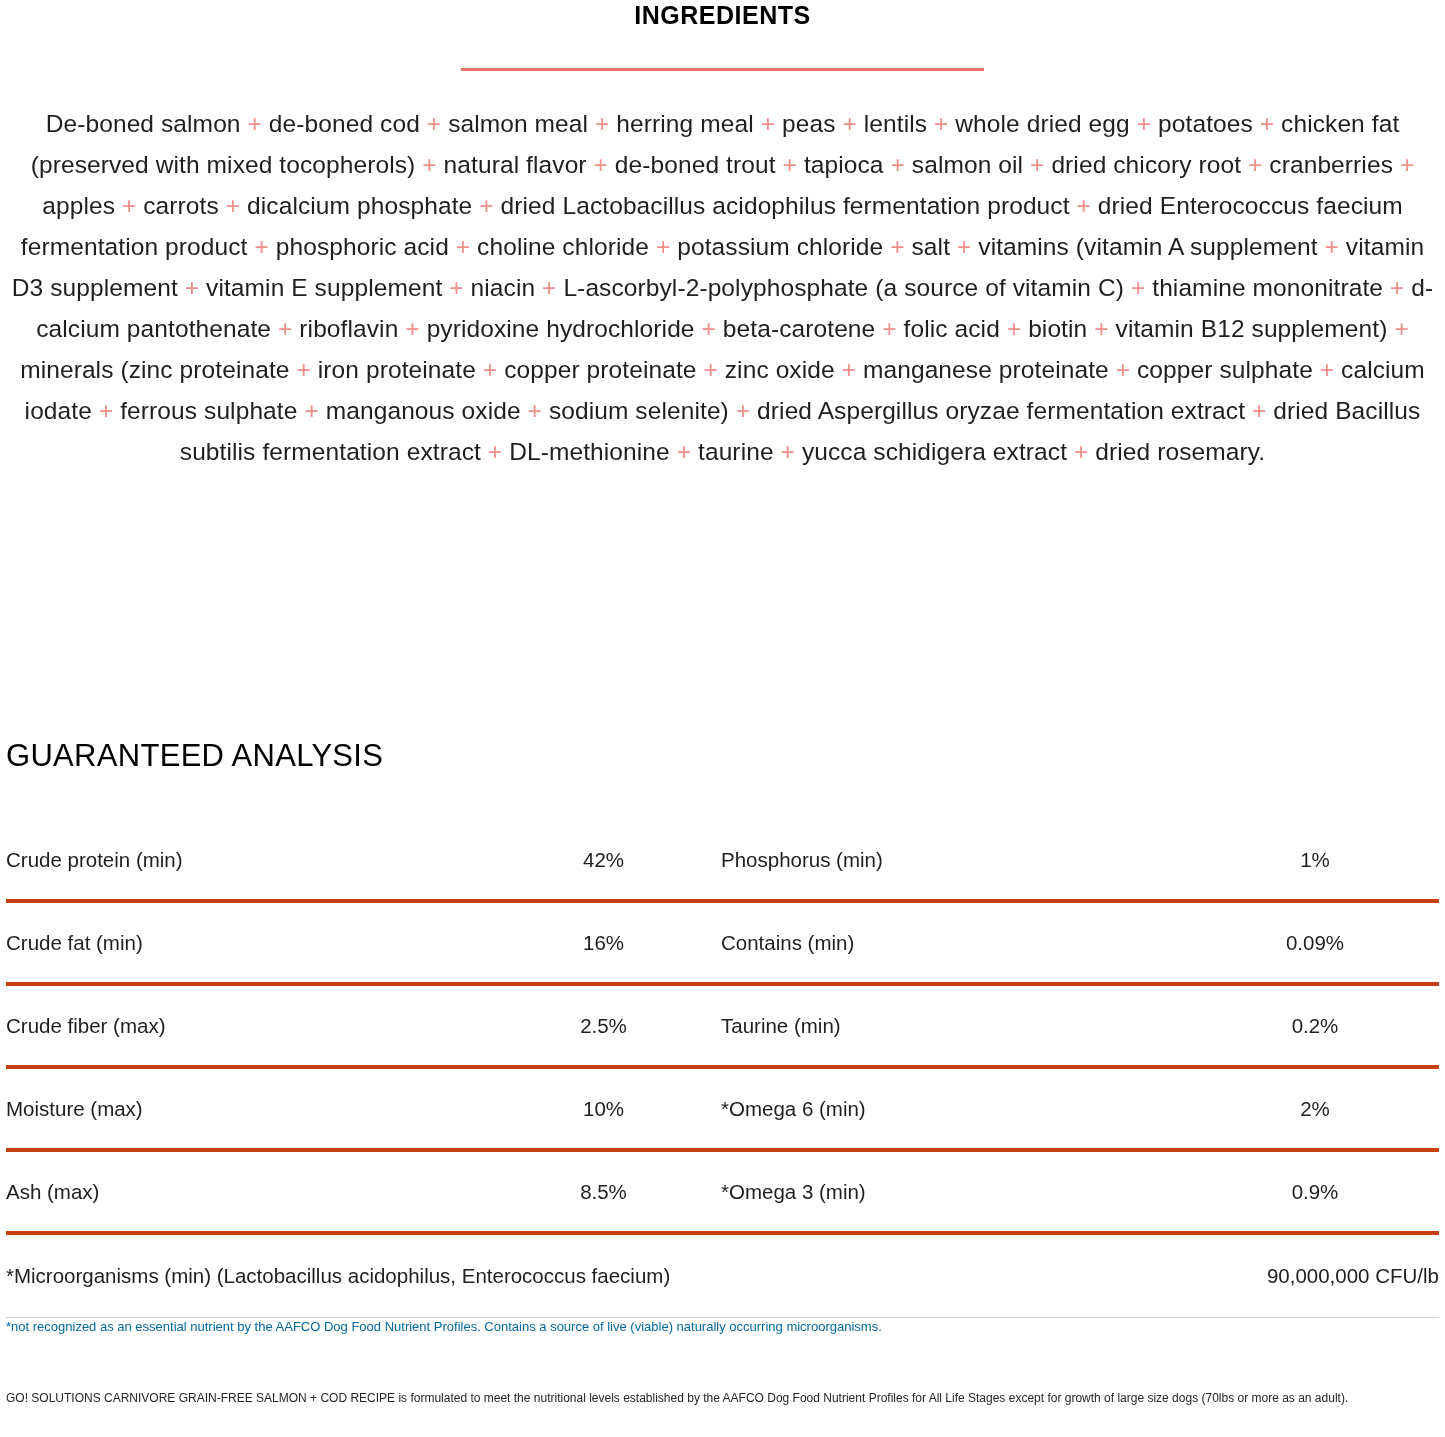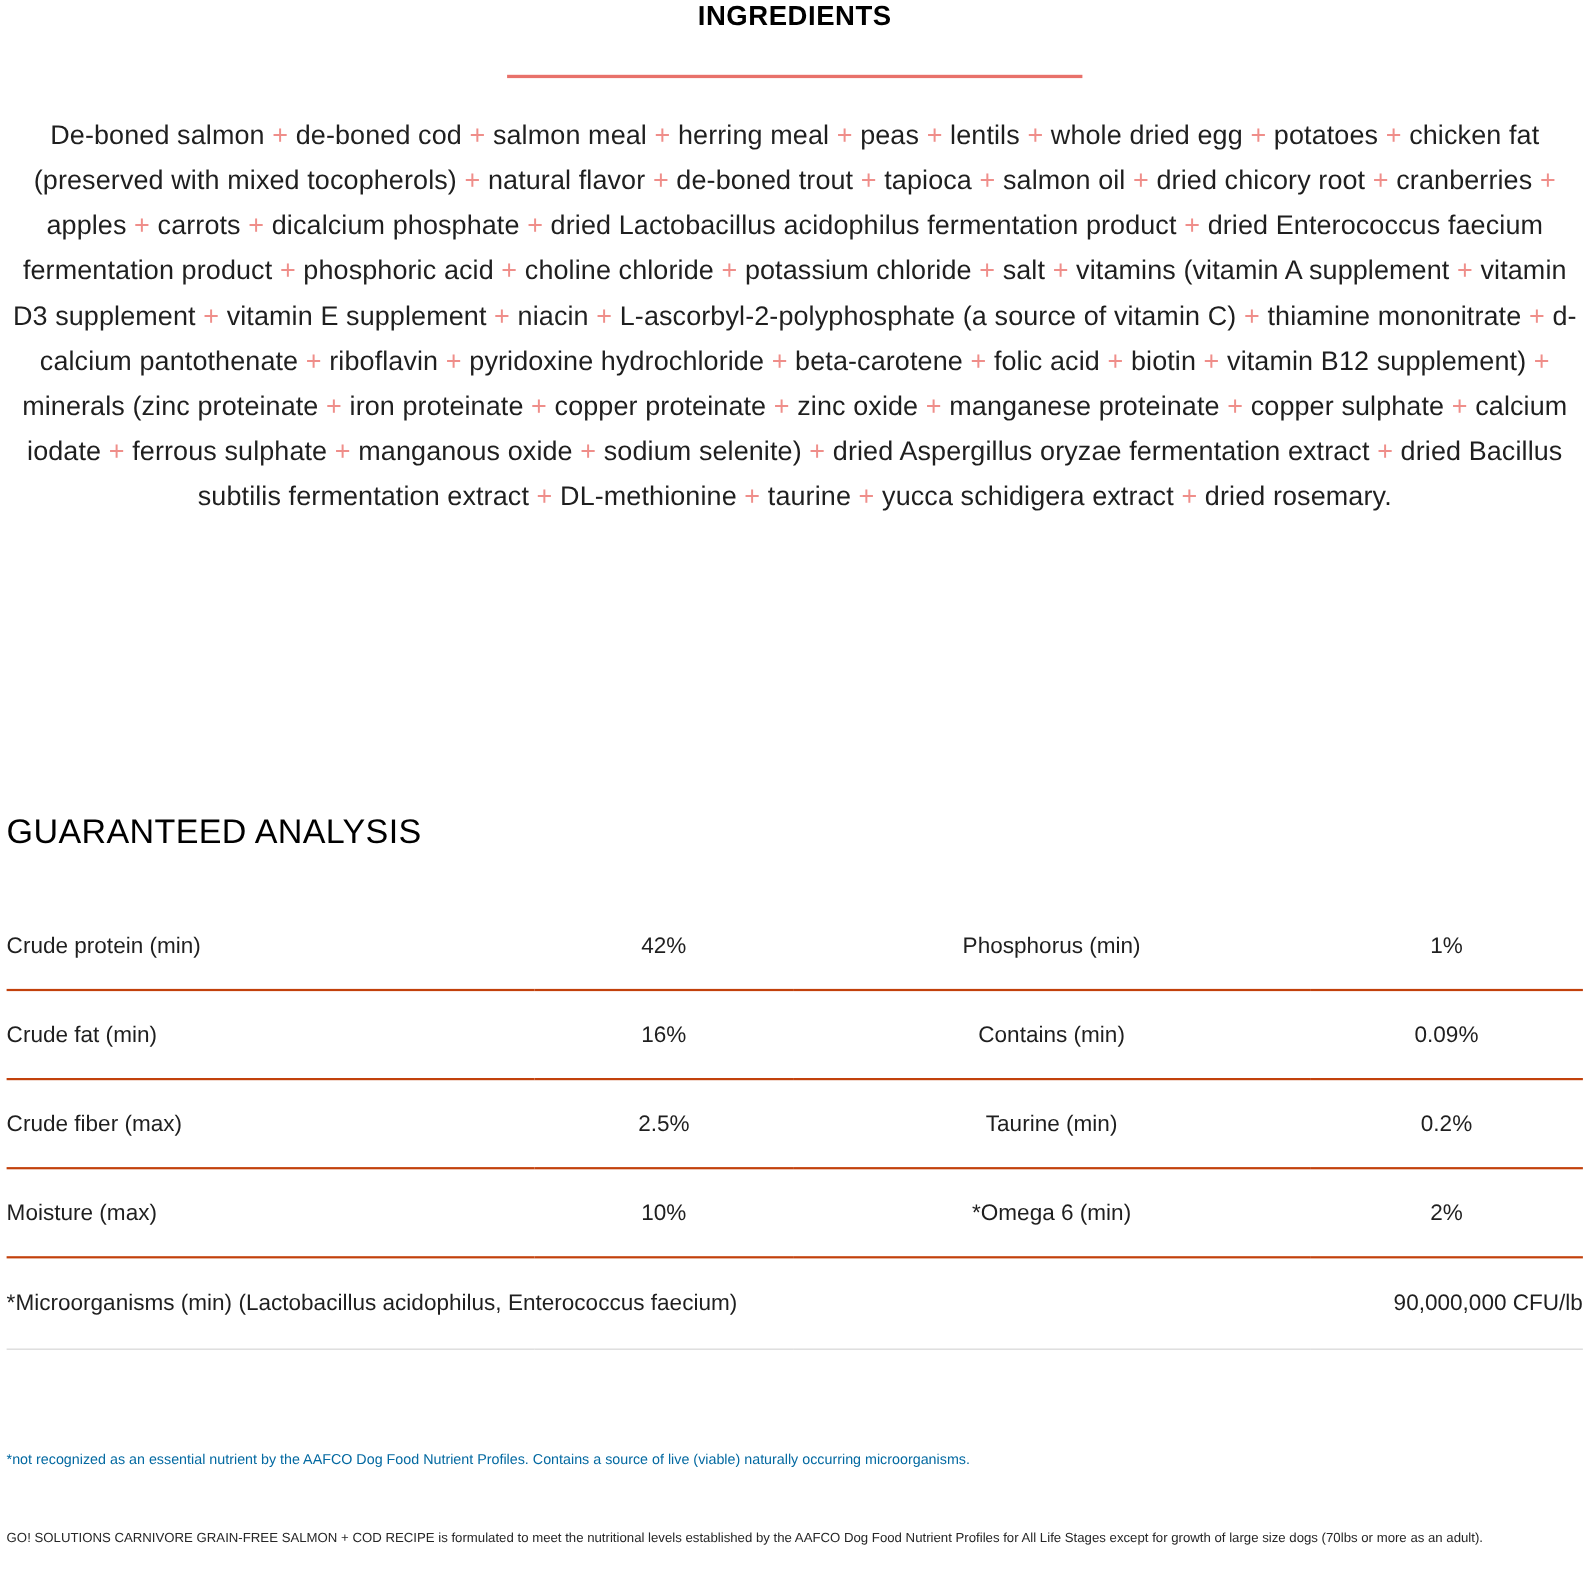--- a/index.html
+++ b/index.html
@@ -69,27 +69,27 @@
     left: 6px;
     width: 1433px;
     border-collapse: collapse;
     font-size: 20.5px;
     color: #1f1f1f;
   }
   .ga-table td {
     padding: 0;
     height: 79px;
     vertical-align: middle;
-    border-bottom: 2px solid #c2410c;
+    border-bottom: 4px solid #c2410c;
     font-weight: normal;
   }
   .ga-table tr:first-child td { border-top: none; }
   .c-label1 { width: 480px; text-align: left; }
   .c-val1   { width: 235px; text-align: center; }
-  .c-label2 { width: 470px; text-align: center; }
+  .c-label2 { width: 470px; text-align: left; }
   .c-val2   { width: 248px; text-align: center; }
 
   .micro-row td {
     border-bottom: 1px solid #d2d2d2;
     height: 82px;
   }
   .micro-label { text-align: left; }
   .micro-val { text-align: right; padding-right: 62px; }
 
   
@@ -143,20 +143,26 @@
         <td class="c-val1">2.5%</td>
         <td class="c-label2">Taurine (min)</td>
         <td class="c-val2">0.2%</td>
       </tr>
       <tr>
         <td class="c-label1">Moisture (max)</td>
         <td class="c-val1">10%</td>
         <td class="c-label2">*Omega 6 (min)</td>
         <td class="c-val2">2%</td>
       </tr>
+      <tr>
+        <td class="c-label1">Ash (max)</td>
+        <td class="c-val1">8.5%</td>
+        <td class="c-label2">*Omega 3 (min)</td>
+        <td class="c-val2">0.9%</td>
+      </tr>
       <tr class="micro-row">
         <td class="micro-label" colspan="2">*Microorganisms (min) (Lactobacillus acidophilus, Enterococcus faecium)</td>
         <td class="micro-val" colspan="2">90,000,000 CFU/lb</td>
       </tr>
     </tbody>
   </table>
 
   <div class="footnote">*not recognized as an essential nutrient by the AAFCO Dog Food Nutrient Profiles. Contains a source of live (viable) naturally occurring microorganisms.</div>
   <div class="disclaimer">GO! SOLUTIONS CARNIVORE GRAIN-FREE SALMON + COD RECIPE  is formulated to meet the nutritional levels established by the AAFCO Dog Food Nutrient Profiles for All Life Stages except for growth of large size dogs (70lbs or more as an adult).</div>
 

